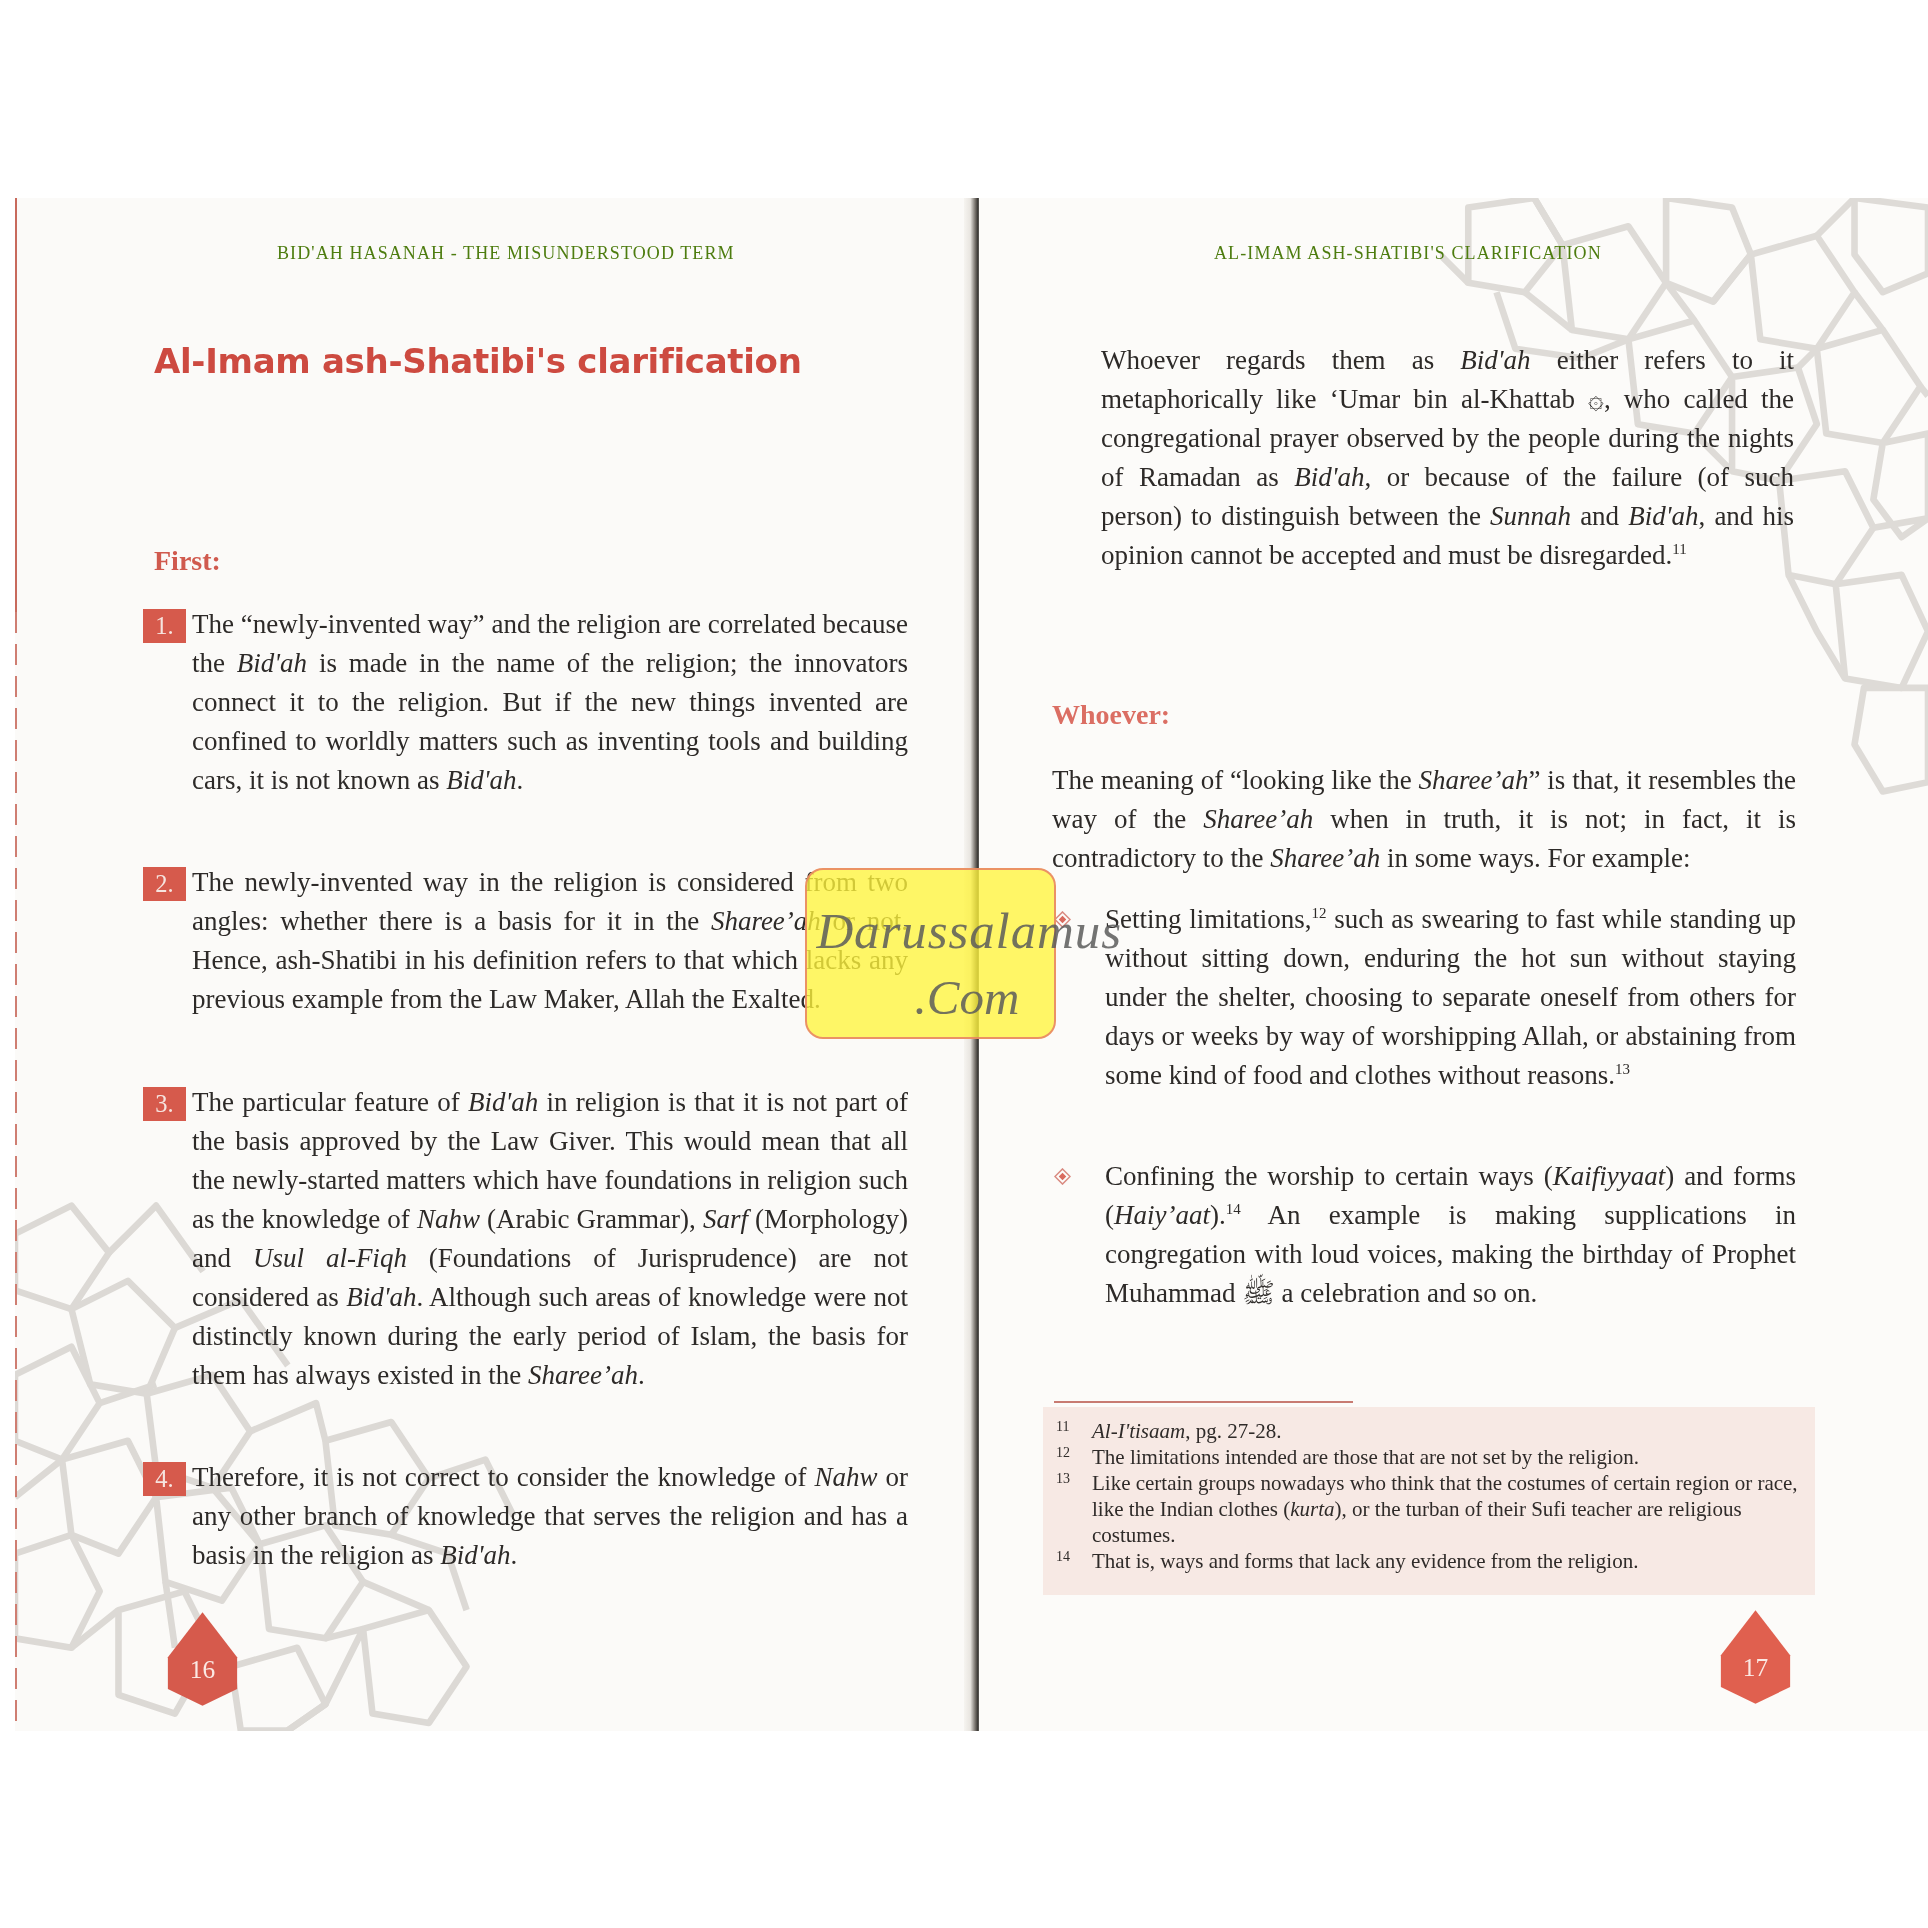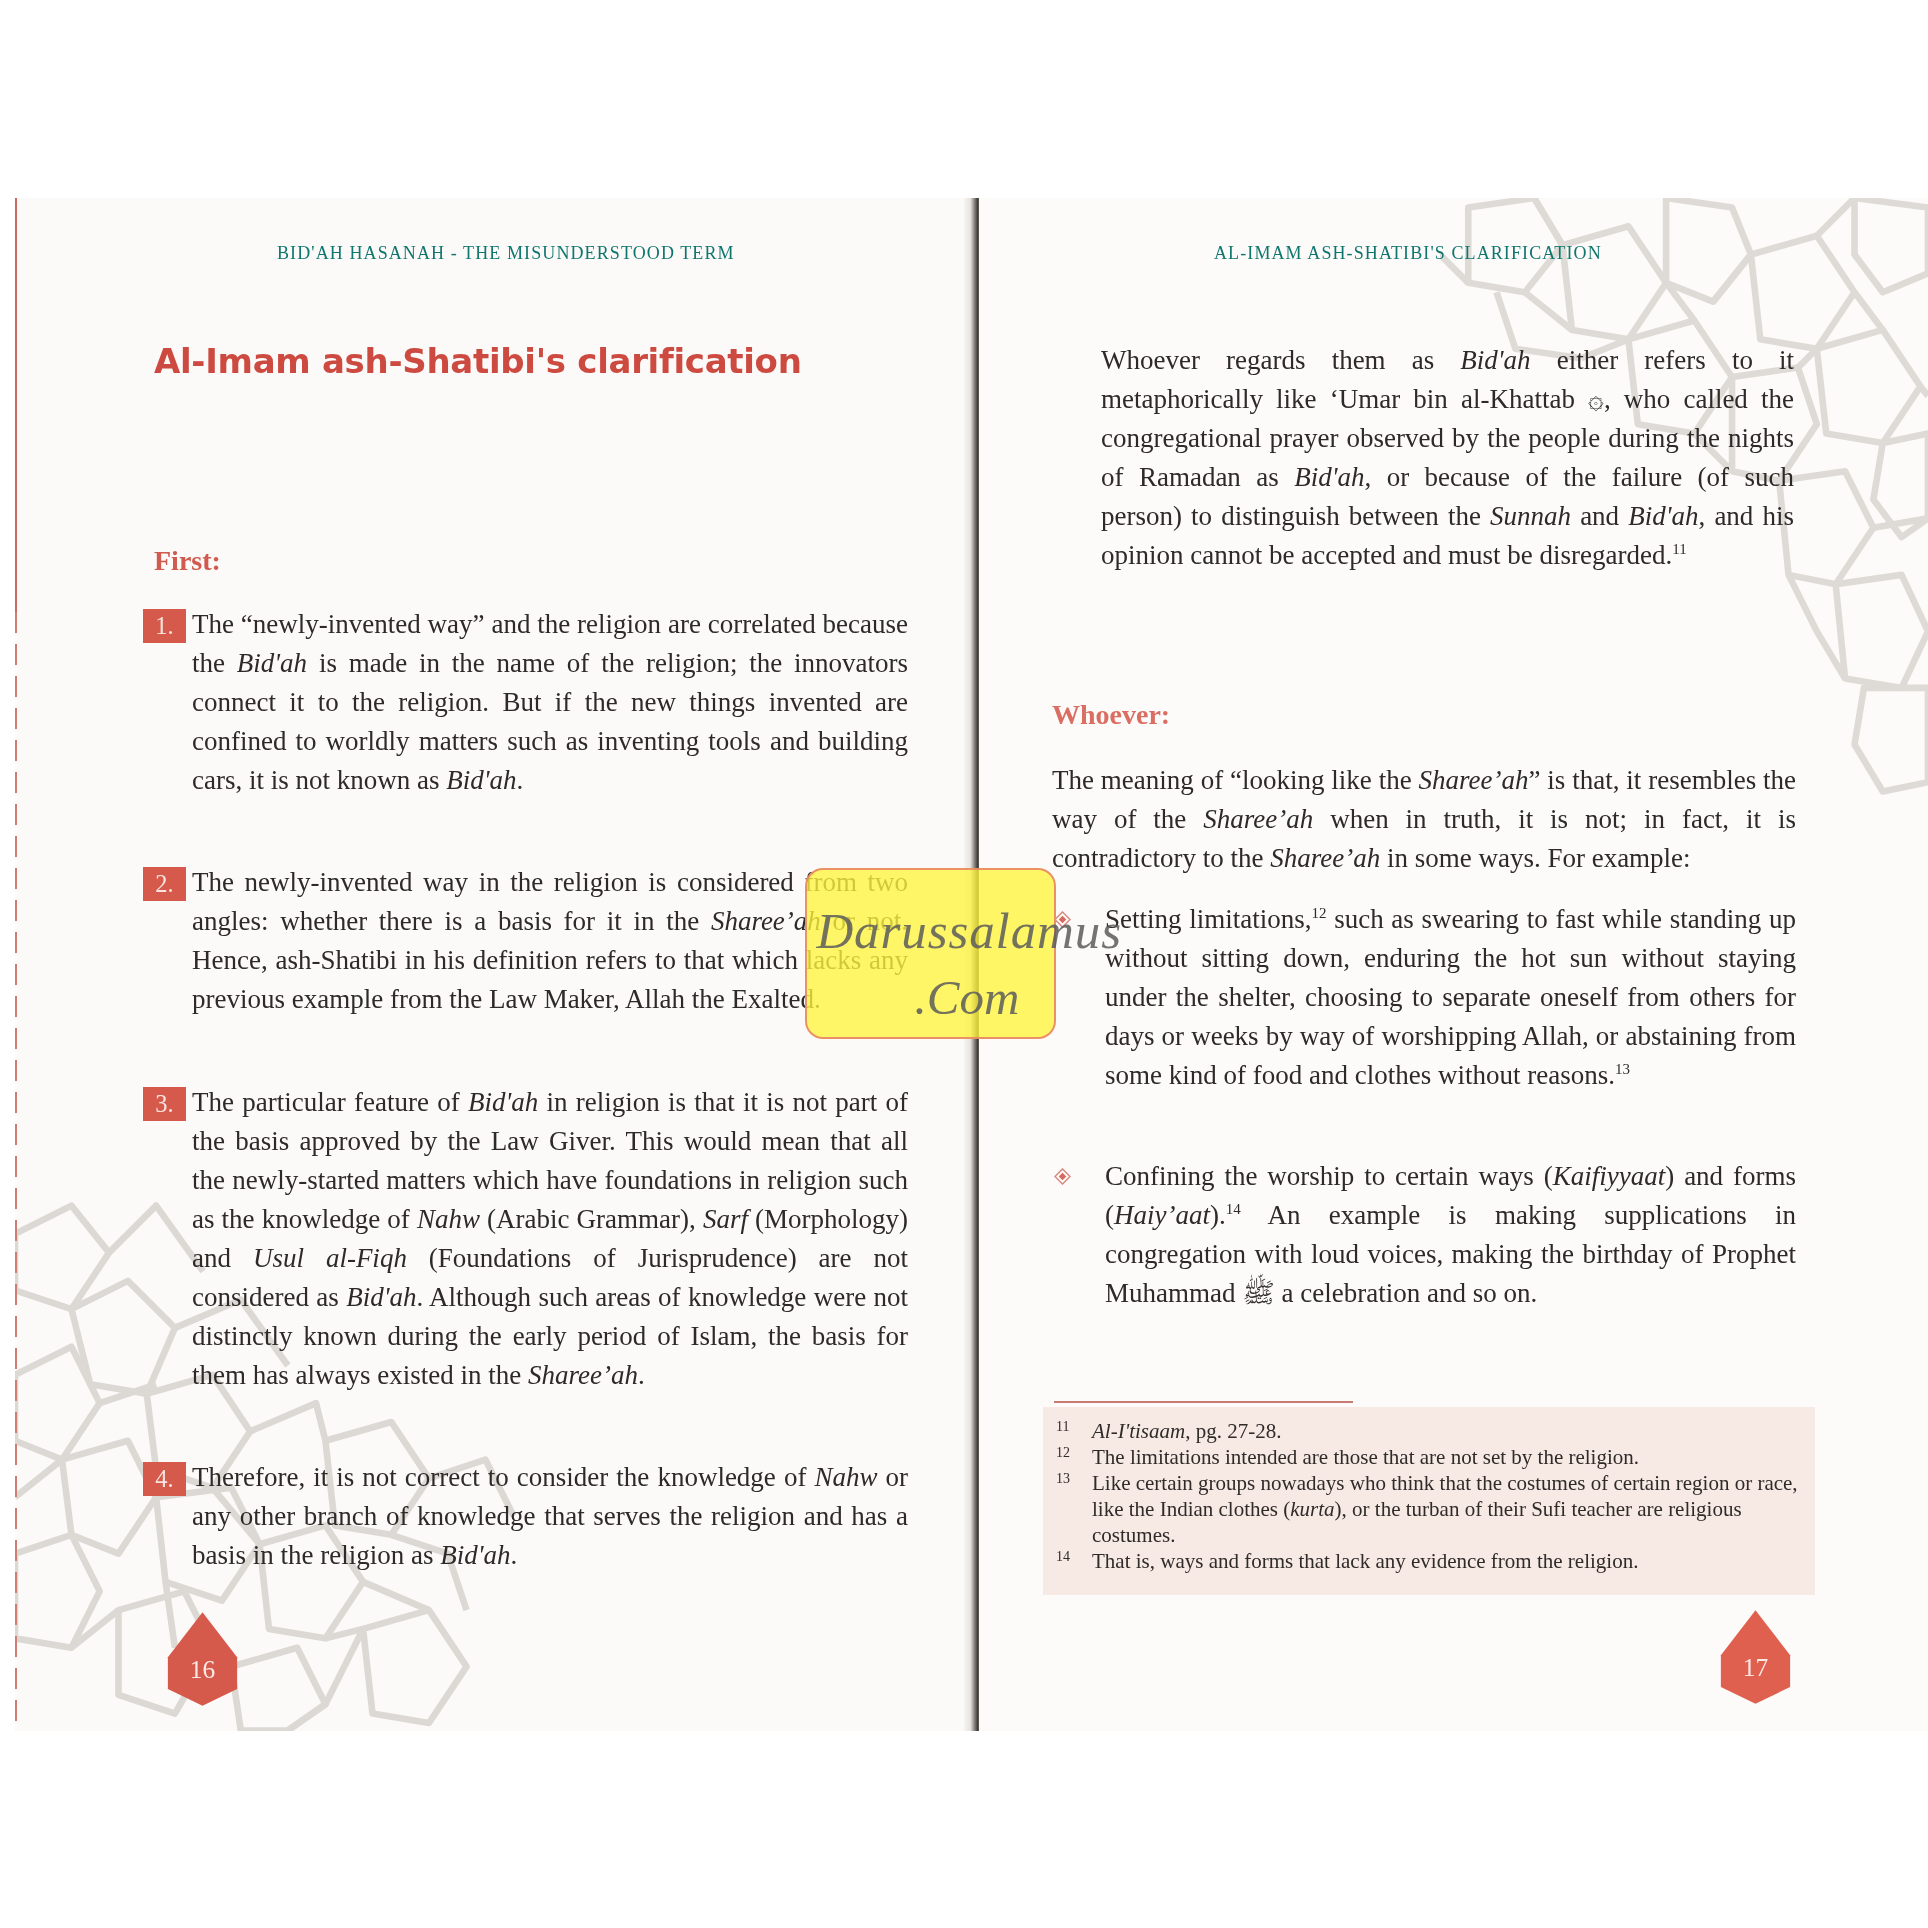--- a/index.html
+++ b/index.html
@@ -14,21 +14,21 @@
   .left-edge-dash { position: absolute; left: 15px; top: 414px; width: 1.9px; height: 1119px;
     background: repeating-linear-gradient(to bottom, #cf7e72 0 21px, transparent 21px 32px); }
 
   .gutter { position: absolute; left: 964px; top: 0; width: 21px; height: 1533px;
     background: linear-gradient(to right, #f6f4f0 0%, #e8e5e0 30%, #6f6a64 55%, #3c3a37 65%, #8c8780 78%, #f3f1ee 100%); }
 
   .pattern { position: absolute; pointer-events: none; }
   .pattern svg { width: 100%; height: 100%; }
 
   .running-head { position: absolute; top: 45px; font-size: 18px; letter-spacing: 1.1px;
-    color: #0f766e; text-transform: uppercase; white-space: nowrap; font-family: "Liberation Serif", serif; }
+    color: #4d7c0f; text-transform: uppercase; white-space: nowrap; font-family: "Liberation Serif", serif; }
   .page-left .running-head { left: 262px; }
   .page-right .running-head { left: 235px; }
 
   .chapter-title { position: absolute; left: 139px; top: 143px; width: 734px;
     font-family: "DejaVu Sans", "Liberation Sans", sans-serif; font-weight: bold;
     font-size: 34px; line-height: 41px; color: #cd4a40; letter-spacing: -0.3px; }
 
   .text { font-size: 27px; line-height: 39px; text-align: justify; color: #2d2a28; }
   .text i { font-style: italic; }
 

